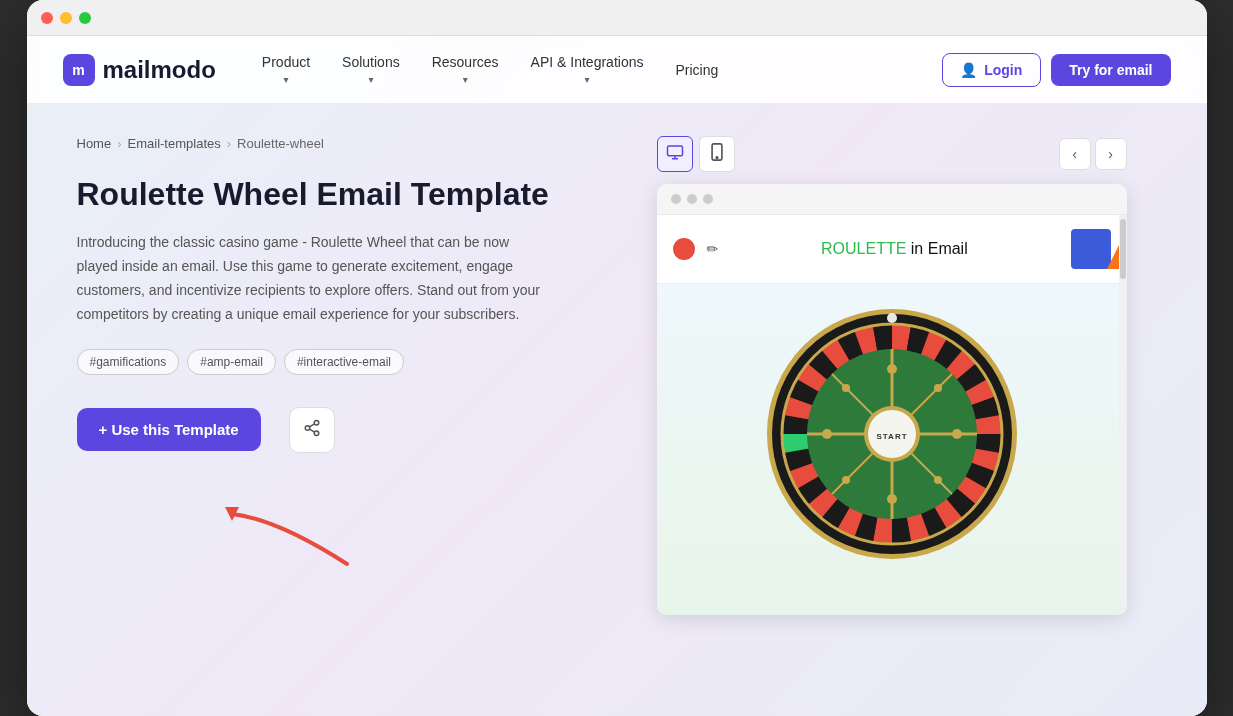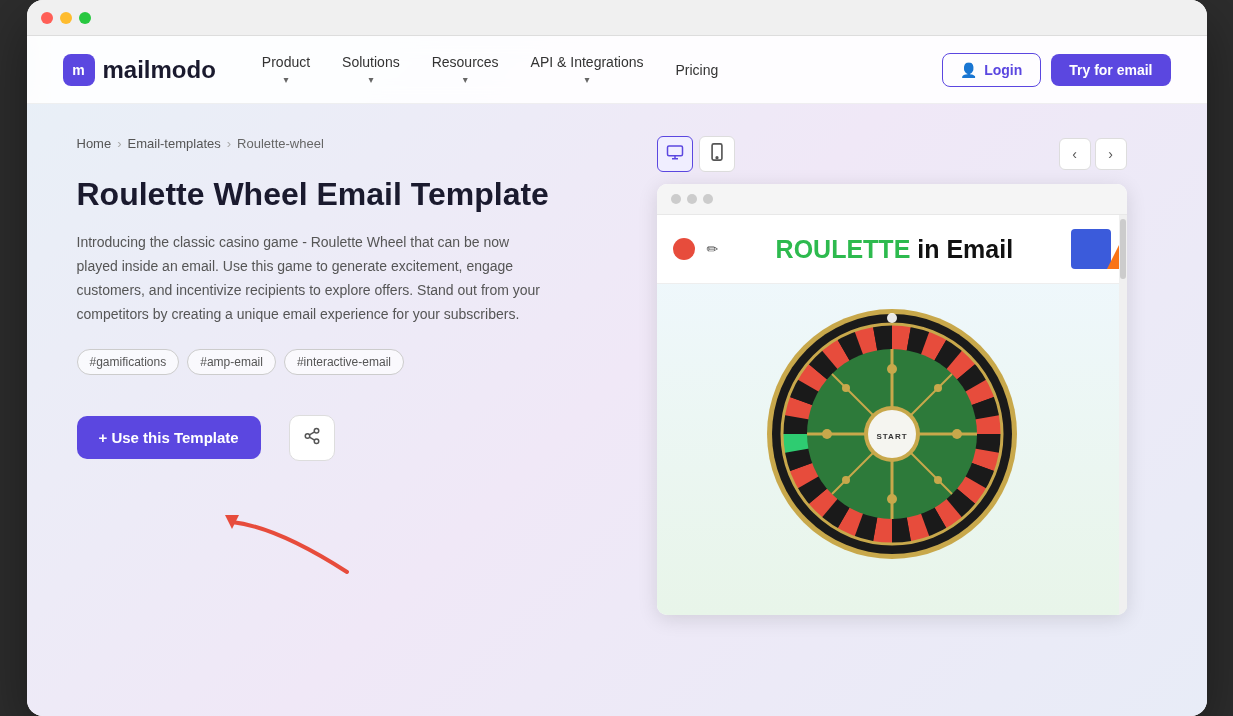--- a/index.html
+++ b/index.html
@@ -158,21 +158,21 @@
       color: #555;
       line-height: 1.7;
       margin-bottom: 22px;
       max-width: 470px;
     }
 
     .tags {
       display: flex;
       gap: 8px;
       flex-wrap: wrap;
-      margin-bottom: 40px;
+      margin-bottom: 32px;
     }
     .tag {
       padding: 5px 12px;
       border: 1px solid #ccc;
       border-radius: 20px;
       font-size: 12px;
       color: #555;
       background: rgba(255,255,255,0.7);
     }
 
@@ -300,22 +300,22 @@
       display: flex;
       align-items: center;
       gap: 12px;
       border-bottom: 1px solid #eee;
     }
     .frame-header-arrow {
       font-size: 14px;
       color: #555;
     }
     .roulette-title {
-      font-size: 25px;
-      font-weight: 700;
+      font-size: 16px;
+      font-weight: 400;
       flex: 1;
       text-align: center;
     }
     .roulette-title .green { color: #2dba4e; }
     .roulette-title .black { color: #111; }
     .blue-square {
       width: 40px;
       height: 40px;
       background: #3b5bdb;
       border-radius: 4px;

